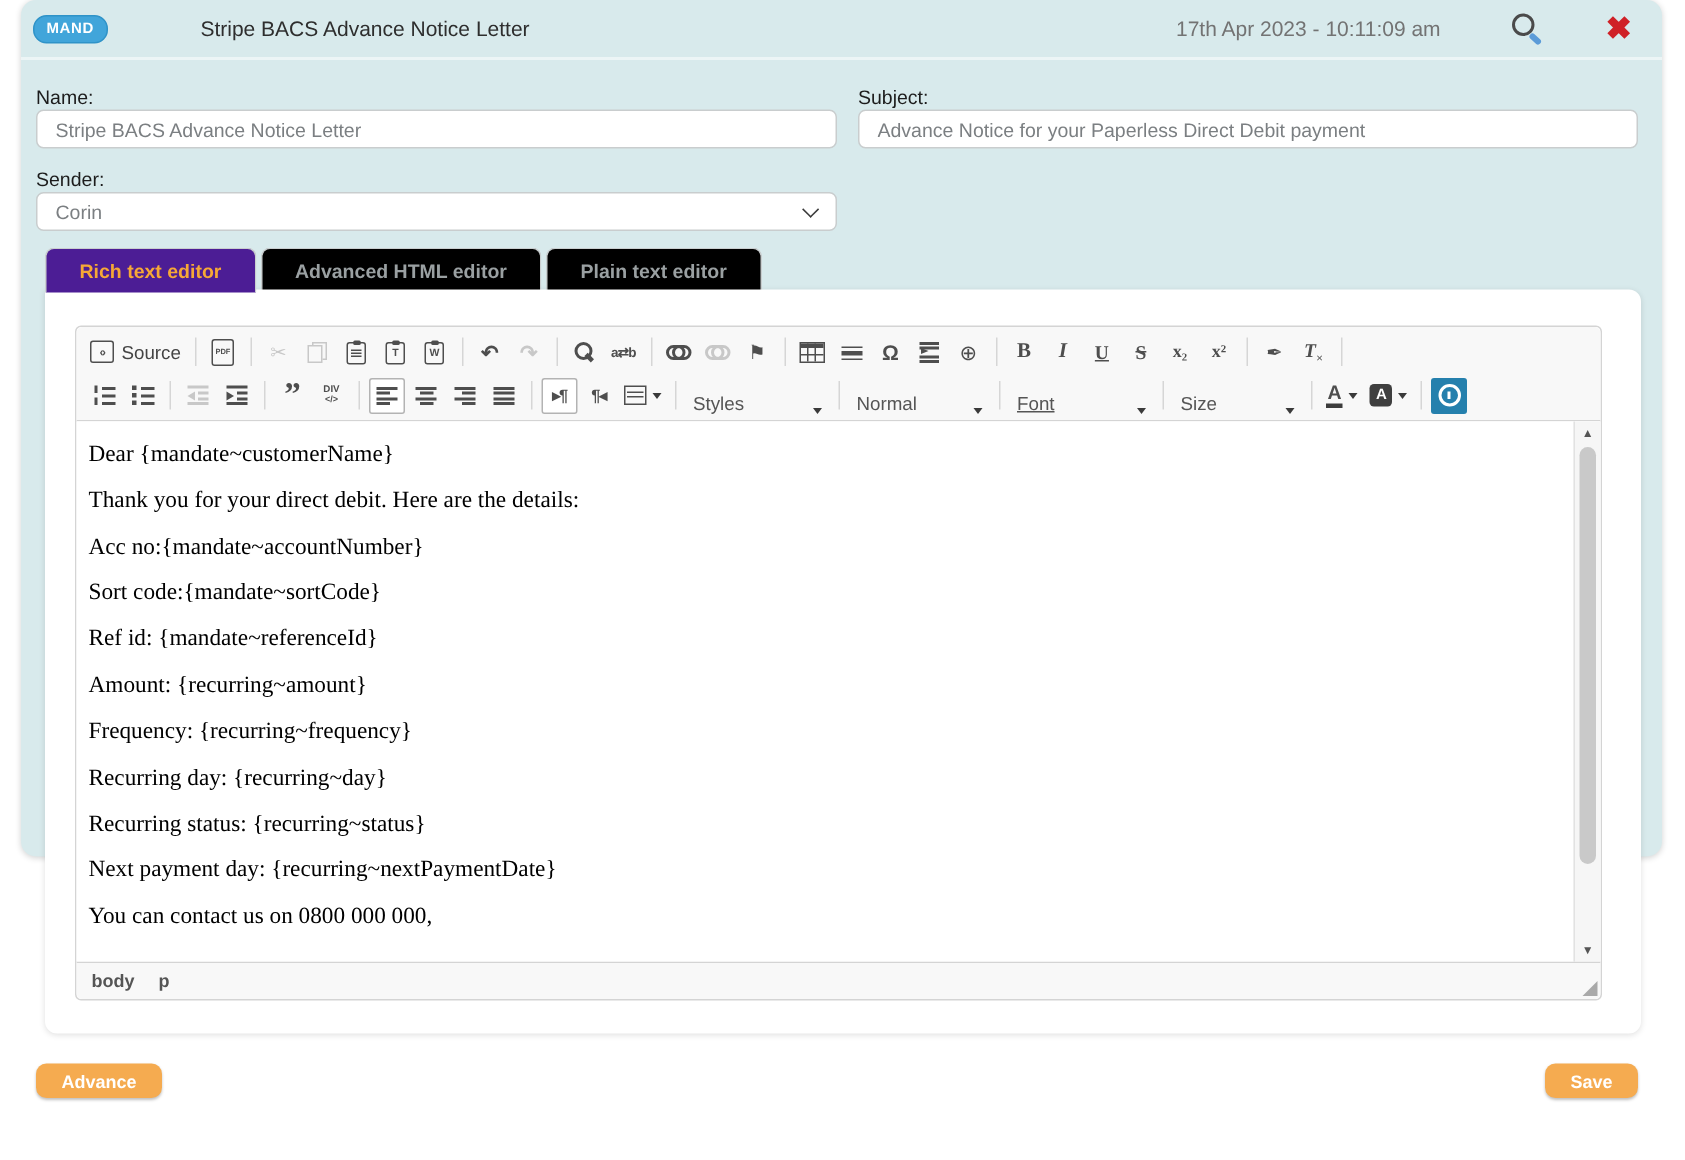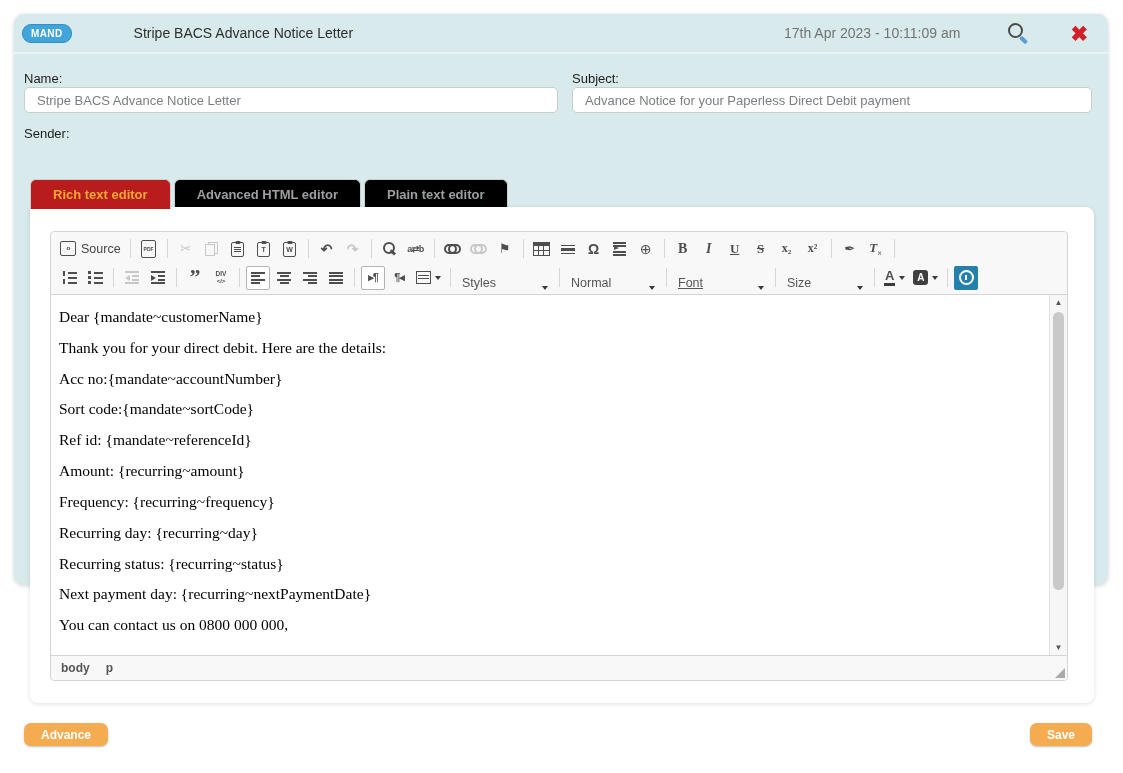--- a/index.html
+++ b/index.html
@@ -1,17 +1,17 @@
 <!DOCTYPE html>
 <html><head>
 <meta charset="utf-8">
 <style>
   html,body{margin:0;padding:0;width:1123px;height:773px;background:#fff;
     font-family:"Liberation Sans",sans-serif;overflow:hidden;position:relative;}
-  .panel{position:absolute;left:14px;top:14px;width:1094px;height:571px;background:#d8eaec;
+  .panel{position:absolute;left:14px;top:0;width:1094px;height:571px;background:#d8eaec;
     border-radius:10px;box-shadow:0 1px 4px rgba(0,0,0,.18);}
   
   .hdr{position:absolute;left:0;top:0;right:0;height:40px;display:flex;align-items:center;
     padding:0 20px 0 8px;border-bottom:2px solid #ecf5f6;box-sizing:border-box;}
   .badge{background:#41a5da;color:#fff;font-size:10px;font-weight:bold;padding:3px 8px;
     border-radius:9px;letter-spacing:.4px;border:1px solid #2f93c8;}
   .hdr-title{margin-left:62px;font-size:14px;color:#2e2e2e;}
   .hdr-right{margin-left:auto;display:flex;align-items:center;}
   .hdr-ts{font-size:14px;color:#737373;}
   .hsearch{width:24px;height:24px;position:relative;margin-left:46px;cursor:pointer;}
@@ -26,21 +26,21 @@
     font-size:13px;color:#7b7f82;padding:0 12px;box-sizing:border-box;font-family:inherit;outline:none;}
   .sel{position:absolute;height:26px;background:#fff;border:1px solid #c9cdce;border-radius:5px;
     font-size:13px;color:#7b7f82;padding:0 14px 0 12px;box-sizing:border-box;display:flex;align-items:center;cursor:pointer;}
   .sel::after{content:"";width:7px;height:7px;border-right:1.8px solid #3a3a3a;border-bottom:1.8px solid #3a3a3a;
     transform:rotate(45deg) translateY(-2px);margin-left:auto;}
   
   .tabs{position:absolute;left:16px;top:165px;display:flex;gap:3px;}
   .tab{height:29px;padding:0 22px;display:flex;align-items:center;font-size:13px;font-weight:bold;
     color:#9aa0a2;background:#000000;border:1px solid #c9cecf;border-bottom:none;
     border-radius:6px 6px 0 0;cursor:pointer;}
-  .tab.active{background:#b91c1c;color:#f6a836;position:relative;z-index:3;}
+  .tab.active{background:#4c1d95;color:#f6a836;position:relative;z-index:3;}
   
   .wpanel{position:absolute;left:16px;top:193px;width:1064px;height:496px;background:#fff;
     border-radius:0 8px 8px 8px;box-shadow:0 1px 4px rgba(0,0,0,.13);z-index:2;}
   
   .ed{position:absolute;left:20px;top:24px;width:1018px;height:450px;border:1px solid #d4d4d4;
     border-radius:4px;box-sizing:border-box;display:flex;flex-direction:column;}
   .tbar{background:#f8f8f8;border-bottom:1px solid #d4d4d4;padding:2px 6px;border-radius:4px 4px 0 0;}
   .trow{display:flex;align-items:center;height:29px;gap:2px;}
   .tb{height:24px;min-width:24px;padding:0 3px;display:flex;align-items:center;justify-content:center;
     border-radius:2px;color:#4e4e4e;cursor:pointer;box-sizing:border-box;}
@@ -153,20 +153,23 @@
       <span class="hsearch"></span>
       <span class="hclose">✖</span>
     </div>
   </div>
 
   <span class="lbl" style="left:10px;top:57px;">Name:</span>
   <input class="inp" style="left: 10px; top: 73px; width: 534px;" value="Stripe BACS Advance Notice Letter">
   <span class="lbl" style="left:558px;top:57px;">Subject:</span>
   <input class="inp" style="left: 558px; top: 73px; width: 520px;" value="Advance Notice for your Paperless Direct Debit payment">
   <span class="lbl" style="left:10px;top:112px;">Sender:</span>
+  <div class="sel" style="left:10px;top:128px;width:534px;">
+    <span>Corin</span>
+  </div>
 
   <div class="tabs">
     <div class="tab active">
         <span>Rich text editor</span>
       </div>
     <div class="tab">
         <span>Advanced HTML editor</span>
       </div>
     <div class="tab">
         <span>Plain text editor</span>

